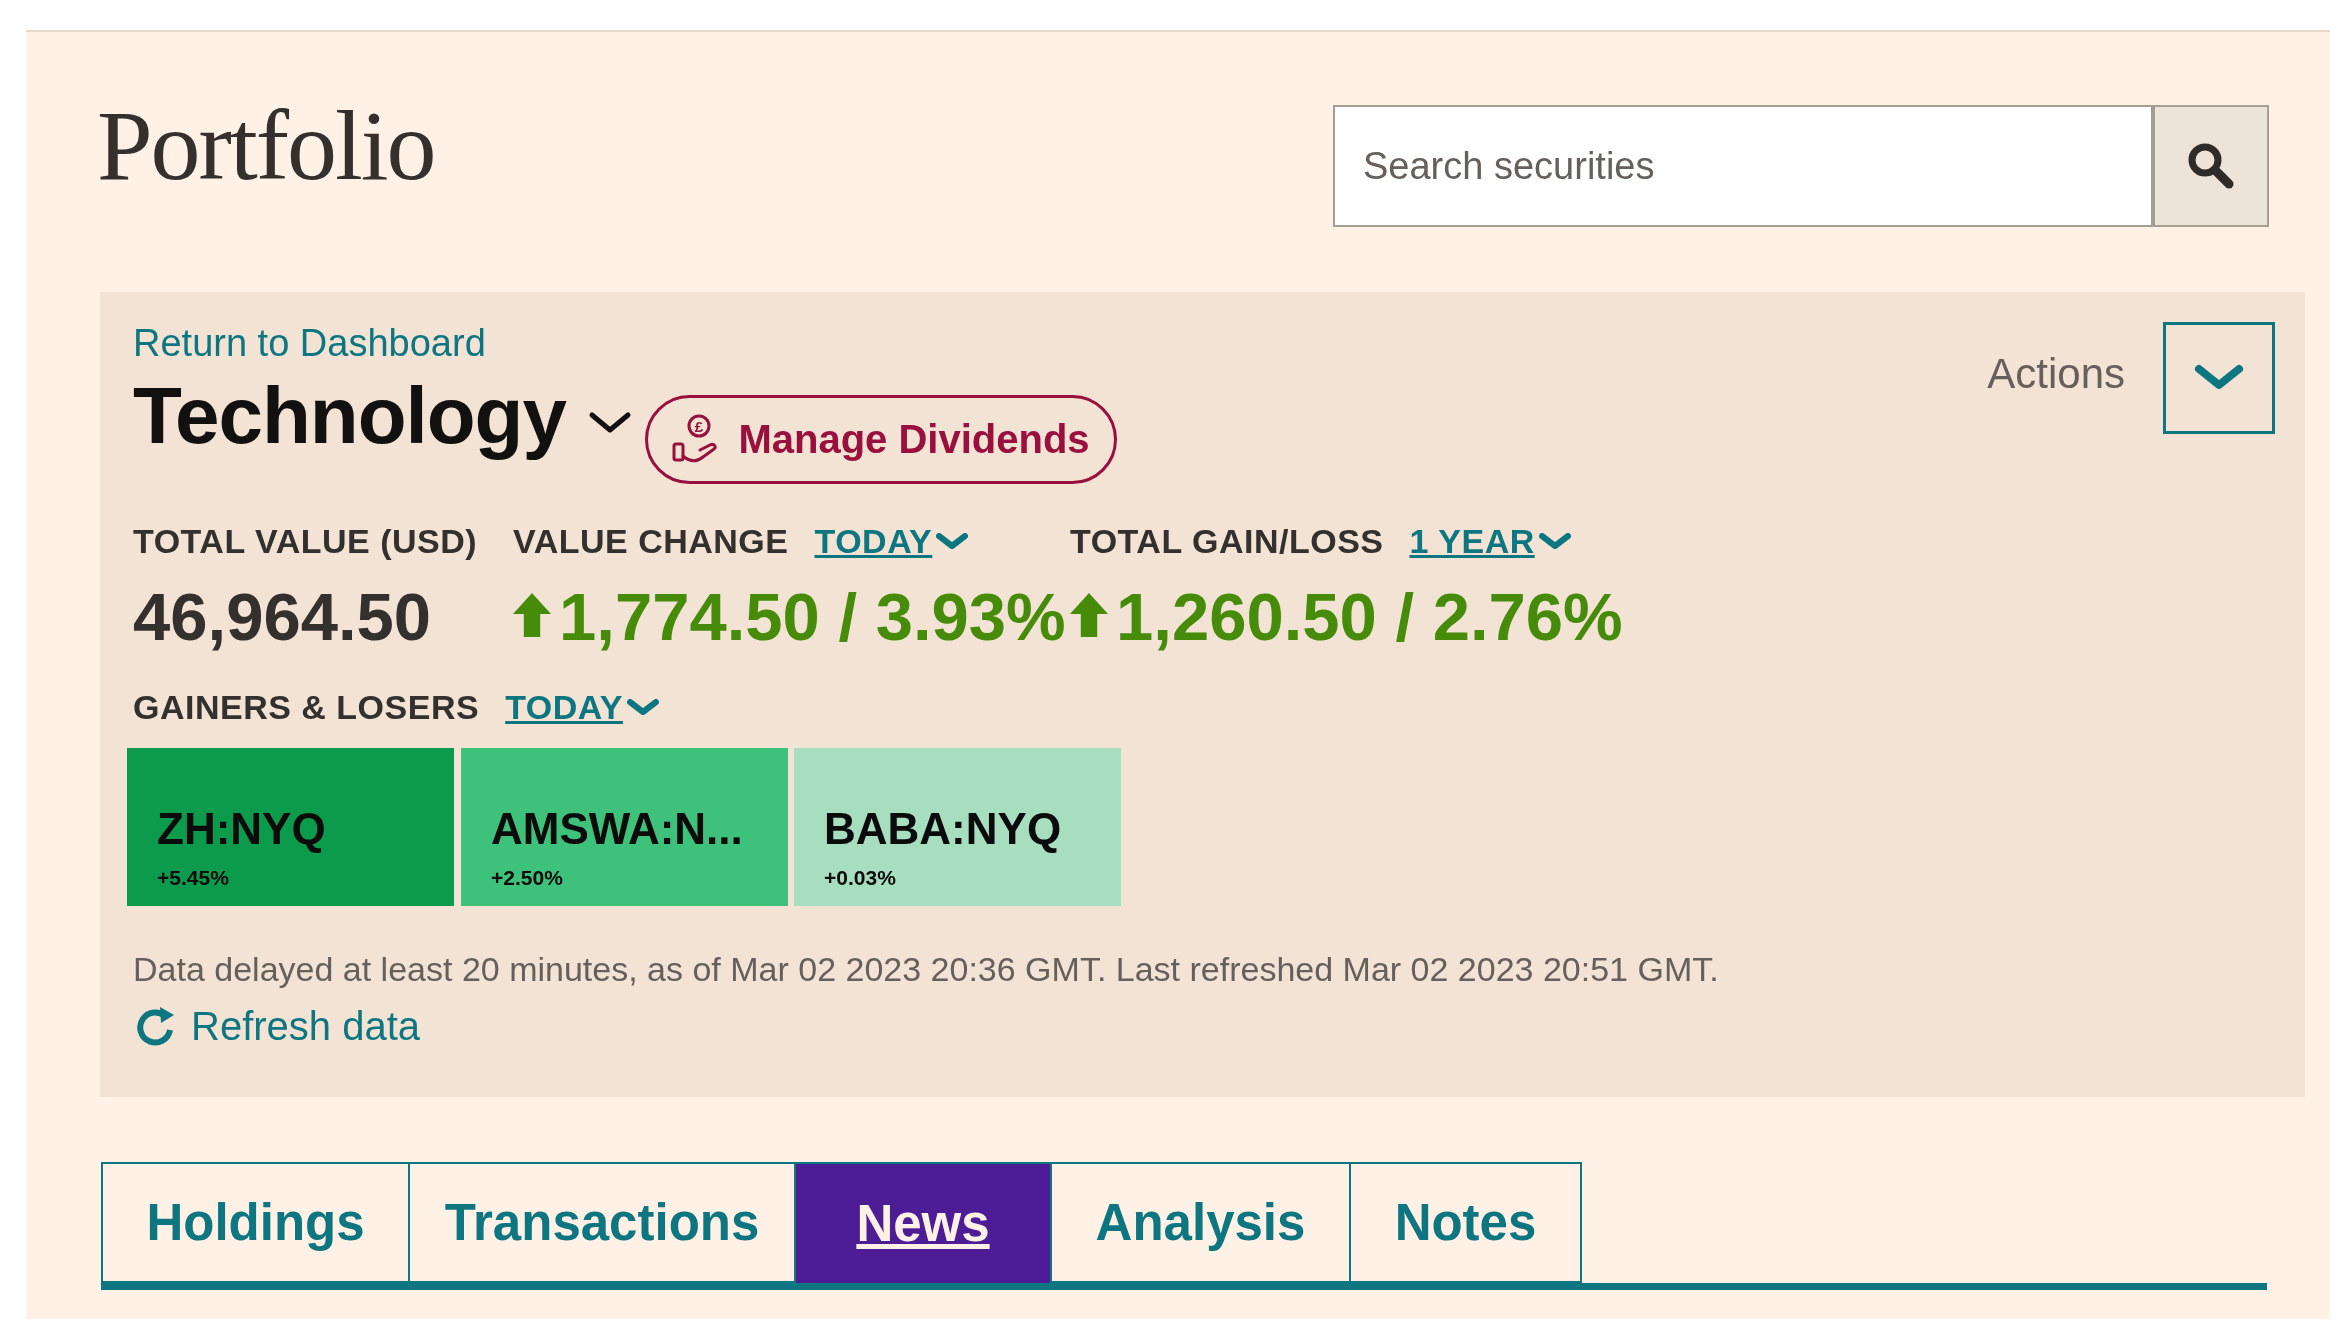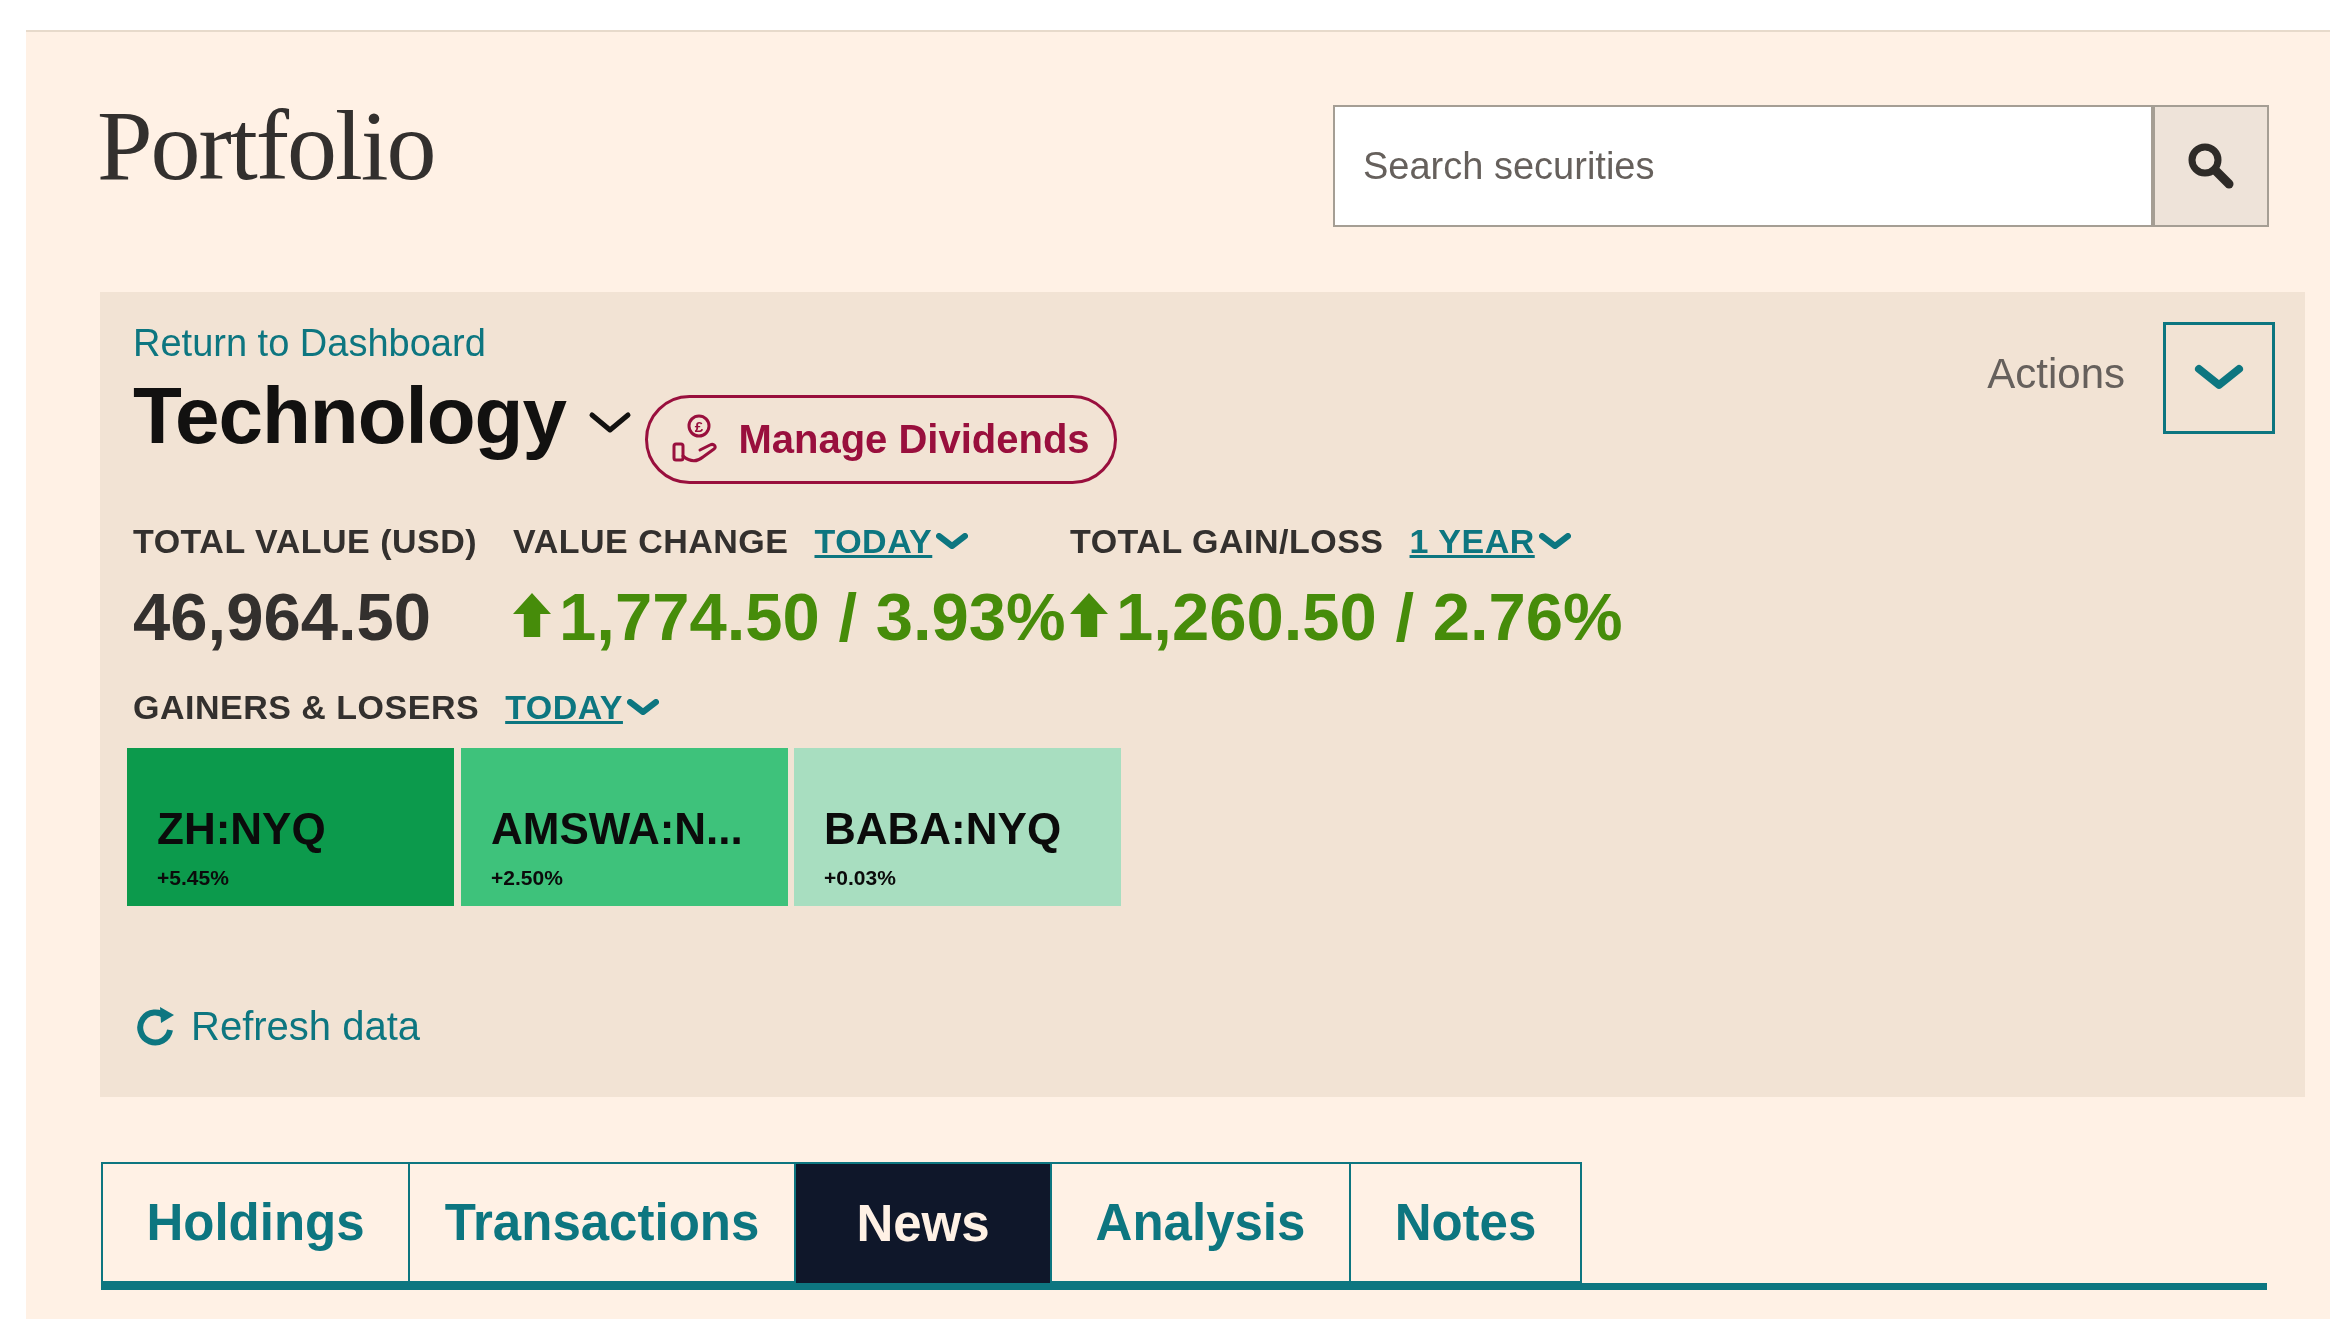--- a/index.html
+++ b/index.html
@@ -79,21 +79,21 @@
   
   .tabs{position:absolute;left:75px;top:1130px;display:flex;}
   .tab{
     height:121px;box-sizing:border-box;border:2px solid #0D7680;border-left:none;
     display:flex;align-items:center;justify-content:center;
     font-size:51px;font-weight:700;color:#0D7680;background:transparent;cursor:pointer;
     font-family:inherit;padding:8px;
   }
   .tab:first-child{border-left:2px solid #0D7680;}
   .tab.w1{width:309px;} .tab.w2{width:386px;} .tab.w3{width:256px;} .tab.w4{width:299px;} .tab.w5{width:231px;}
-  .tab.active{background:#0f172a;color:#FFF1E5;height:123px;}
+  .tab.active{background:#4c1d95;color:#FFF1E5;height:123px;text-decoration:underline;}
   .tab-underline{position:absolute;left:75px;top:1251px;width:2166px;height:7px;background:#0D7680;}
   svg{display:block;}
 </style>
 </head>
 <body>
 
 <div class="page">
 
   <h1 class="page-title">Portfolio</h1>
 
@@ -214,20 +214,21 @@
     </div>
     <div class="tile t2" style="background-color: rgb(62, 194, 123);">
       <span class="ticker">AMSWA:N...</span>
       <span class="chg">+2.50%</span>
     </div>
     <div class="tile t3" style="background-color: rgb(168, 222, 192);">
       <span class="ticker">BABA:NYQ</span>
       <span class="chg">+0.03%</span>
     </div>
 
+    <div class="delay-note">Data delayed at least 20 minutes, as of Mar 02 2023 20:36 GMT.  Last refreshed Mar 02 2023 20:51 GMT.</div>
 
     <button class="refresh-row">
       <span>
         <svg width="42" height="42" viewBox="0 0 42 42">
           <path d="M33 11 A15 15 0 1 0 37 24" fill="none" stroke="#0D7680" stroke-width="6"></path>
           <polygon points="27,1 41,9 28,17" fill="#0D7680"></polygon>
         </svg>
       </span>
       <span class="lbl">Refresh data</span>
     </button>

